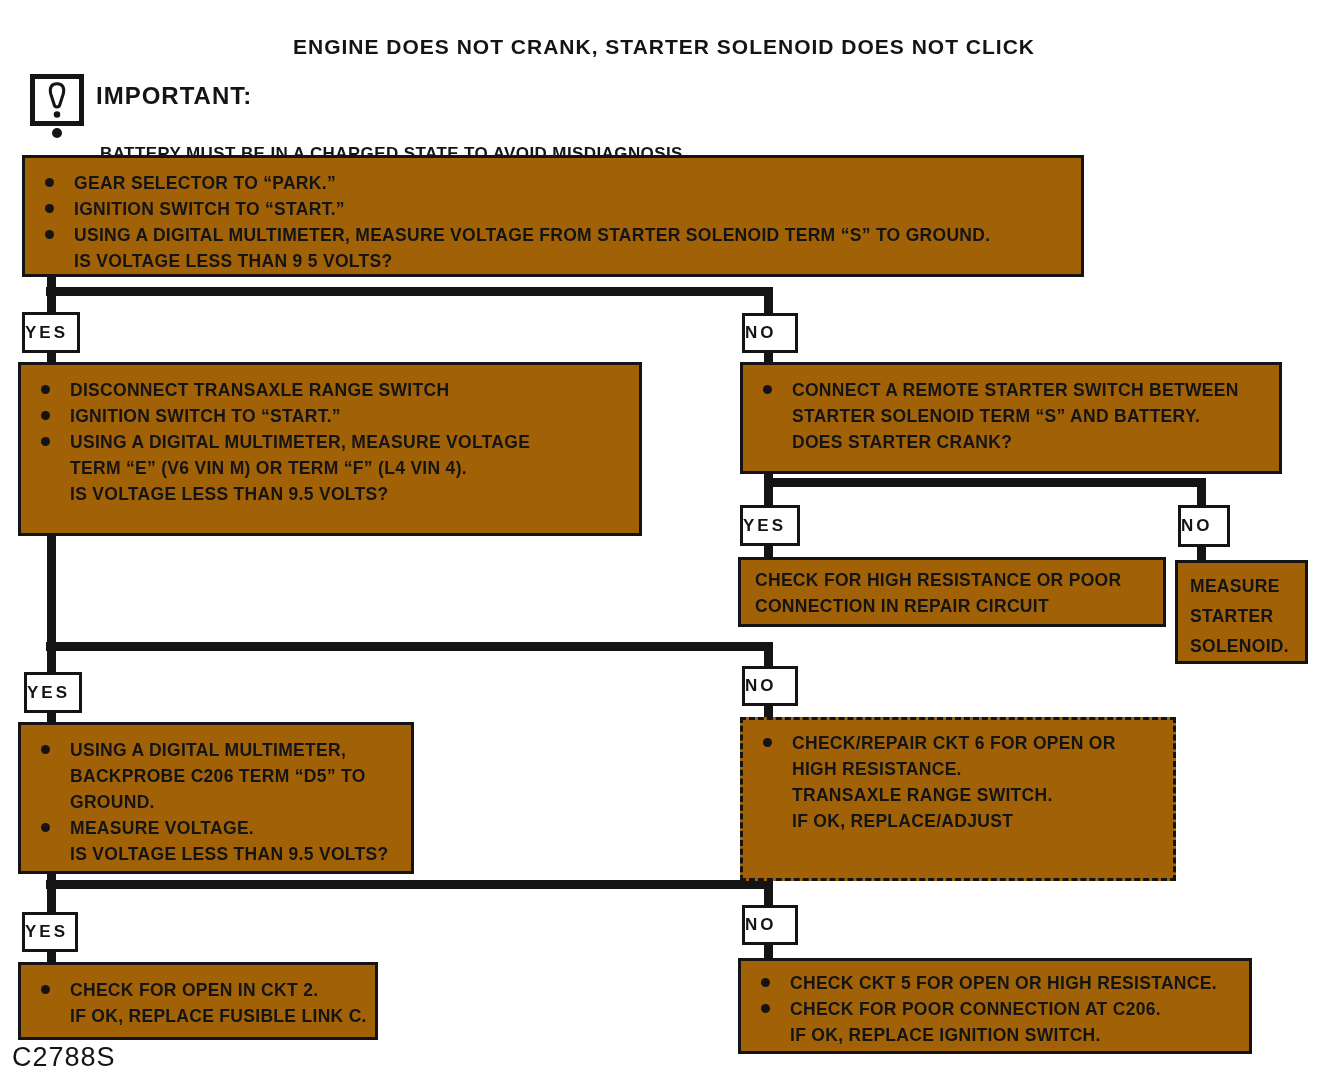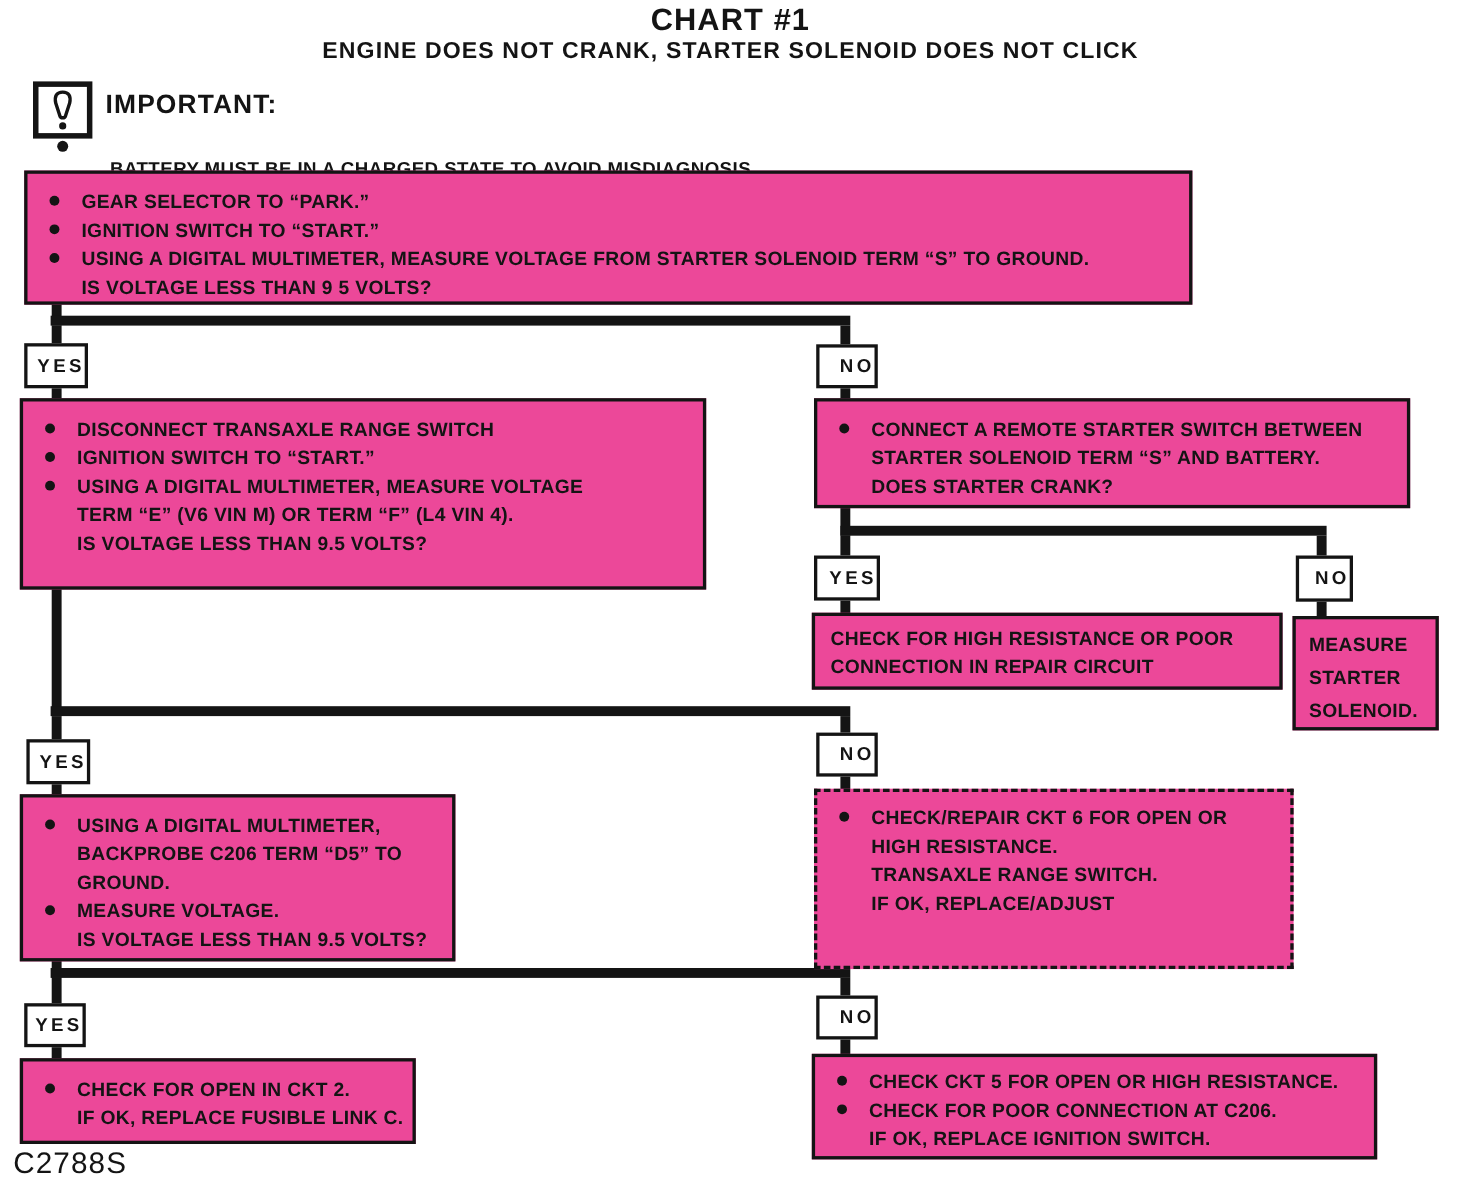--- a/index.html
+++ b/index.html
@@ -9,41 +9,40 @@
   }
   .title{position:absolute;left:0;right:0;top:2px;text-align:center;
     font-size:28px;font-weight:700;letter-spacing:1px;}
   .subtitle{position:absolute;left:0;right:0;top:35px;text-align:center;
     font-size:21px;font-weight:700;letter-spacing:1px;}
   .impicon{position:absolute;left:30px;top:74px;width:44px;height:42px;
     border:5px solid #141414;display:flex;align-items:center;justify-content:center;background:#fff;}
   .implabel{position:absolute;left:96px;top:82px;font-size:24px;font-weight:700;letter-spacing:1px;}
   .notedot{position:absolute;left:52px;top:128px;width:10px;height:10px;border-radius:50%;background:#141414;}
   .notetext{position:absolute;left:100px;top:121px;font-size:17px;font-weight:700;letter-spacing:.4px;margin-top:23px;}
-  .box{position:absolute;border:3px solid #141414;background:#ec4899;box-sizing:border-box;
+  .box{position:absolute;border:3px solid #141414;background:#a16207;box-sizing:border-box;
     font-size:17.5px;font-weight:700;letter-spacing:.3px;line-height:26px;z-index:3;}
   .box.dashed{border-style:dashed;}
   .pad{padding:12px 10px 8px 14px;}
   .ln{display:flex;align-items:flex-start;}
   .dot{flex:none;width:9px;height:9px;border-radius:50%;background:#141414;margin:8px 20px 0 6px;}
   .ln.cont{padding-left:35px;}
   .ln.plain{padding-left:6px;}
   .tag{position:absolute;border:3px solid #141414;background:#fff;box-sizing:border-box;
-    display:flex;align-items:center;justify-content:flex-end;font-size:17px;font-weight:700;
+    display:flex;align-items:center;justify-content:flex-start;font-size:17px;font-weight:700;
     letter-spacing:3px;z-index:4;}
   .vl{position:absolute;width:9px;background:#141414;z-index:1;}
   .hl{position:absolute;height:9px;background:#141414;z-index:1;}
   .figid{position:absolute;left:12px;top:1042px;font-size:27px;font-weight:400;letter-spacing:1px;}
 </style>
 </head>
 <body>
 
 <div class="page">
 
-  <div class="title">CHART #1</div>
   <div class="subtitle">ENGINE DOES NOT CRANK, STARTER SOLENOID DOES NOT CLICK</div>
 
   <div class="impicon">
     <svg width="30" height="38" viewBox="0 0 30 42">
       <path d="M15 3 C9 3 6.5 7 8 14 L12.2 27 C12.8 29.4 17.2 29.4 17.8 27 L22 14 C23.5 7 21 3 15 3 Z" fill="none" stroke="#141414" stroke-width="3.4"></path>
       <circle cx="15" cy="37" r="3.6" fill="#141414"></circle>
     </svg>
   </div>
   <div class="implabel">IMPORTANT:</div>
   <div class="notedot"></div>
@@ -105,21 +104,21 @@
         <span>USING A DIGITAL MULTIMETER, MEASURE VOLTAGE</span>
       </div>
     <div class="ln cont">
         <span>TERM “E” (V6 VIN M) OR TERM “F” (L4 VIN 4).</span>
       </div>
     <div class="ln cont">
         <span>IS VOLTAGE LESS THAN 9.5 VOLTS?</span>
       </div>
   </div>
 
-  <div class="box pad" style="left:740px;top:362px;width:542px;height:100px;">
+  <div class="box pad" style="left:740px;top:362px;width:542px;height:112px;">
     <div class="ln">
         <span class="dot"></span>
         <span>CONNECT A REMOTE STARTER SWITCH BETWEEN</span>
       </div>
     <div class="ln cont">
         <span>STARTER SOLENOID TERM “S” AND BATTERY.</span>
       </div>
     <div class="ln cont">
         <span>DOES STARTER CRANK?</span>
       </div>

